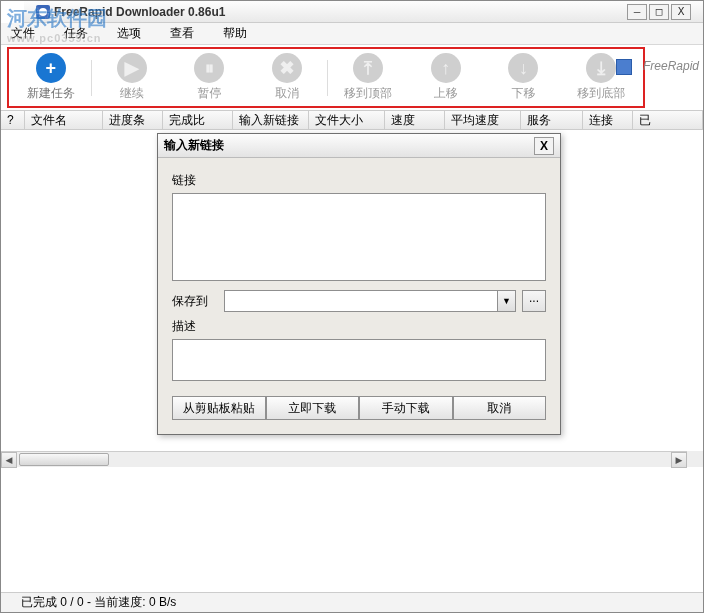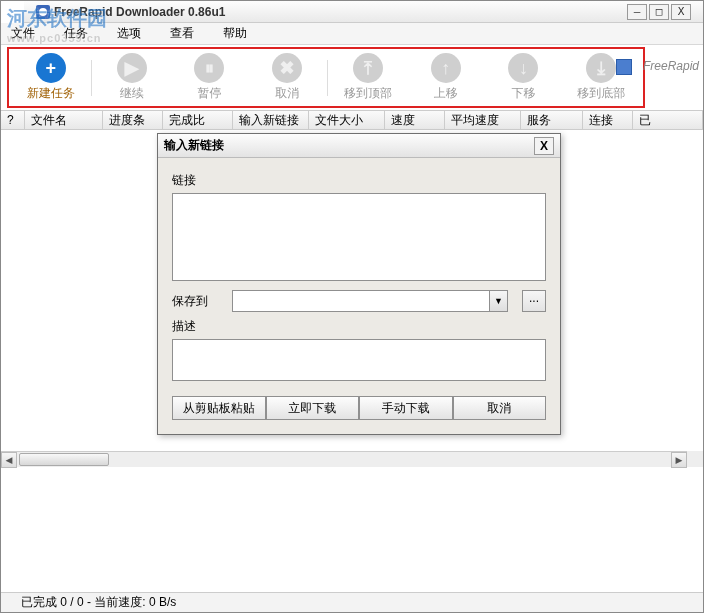--- a/index.html
+++ b/index.html
@@ -82,21 +82,21 @@
   display: flex; flex-direction: column; align-items: center;
   gap: 2px; padding: 2px 4px;
 }
 .toolbtn-icon {
   width: 30px; height: 30px; border-radius: 50%;
   display: flex; align-items: center; justify-content: center;
   color: #fff; font-size: 18px; font-weight: bold;
 }
 .toolbtn-icon.active { background: #1976d2; }
 .toolbtn-icon.disabled { background: #cfcfcf; color: #efefef; }
-.toolbtn-label { font-size: 12px; color: #a16207; }
+.toolbtn-label { font-size: 12px; color: #737373; }
 .toolbtnwrap.disabled .toolbtn-label { color: #999; }
 .toolbar-sep { width: 1px; height: 36px; background: #ddd; }
 .right-search {
   position: absolute;
   right: 4px; top: 58px;
   display: flex; align-items: flex-start; gap: 11px;
 }
 .right-search .srch-icon {
   width: 16px; height: 16px; border: 1px solid #2a5caa;
   background: #4b7ecf;
@@ -179,21 +179,21 @@
   display: flex; align-items: center; justify-content: center;
   font-size: 12px; font-weight: bold;
 }
 .dlg-body { padding: 10px 14px 14px; }
 .dlg-label { margin: 4px 0 4px; }
 .dlg-textarea {
   width: 100%; height: 88px;
   background: #fff; border: 1px solid #8f8f8f;
   resize: none;
 }
-.dlg-row { display: flex; align-items: center; gap: 14px; margin: 6px 0; }
+.dlg-row { display: flex; align-items: center; gap: 6px; margin: 6px 0; }
 .dlg-row .lab { width: 46px; }
 .dlg-combo {
   flex: 1; height: 22px; background: #fff;
   border: 1px solid #8f8f8f;
   display: flex;
 }
 .dlg-combo .val { flex: 1; padding: 0 4px; }
 .dlg-combo .arrow {
   width: 18px; background: linear-gradient(#f6f6f6,#dedede);
   border-left: 1px solid #8f8f8f;

